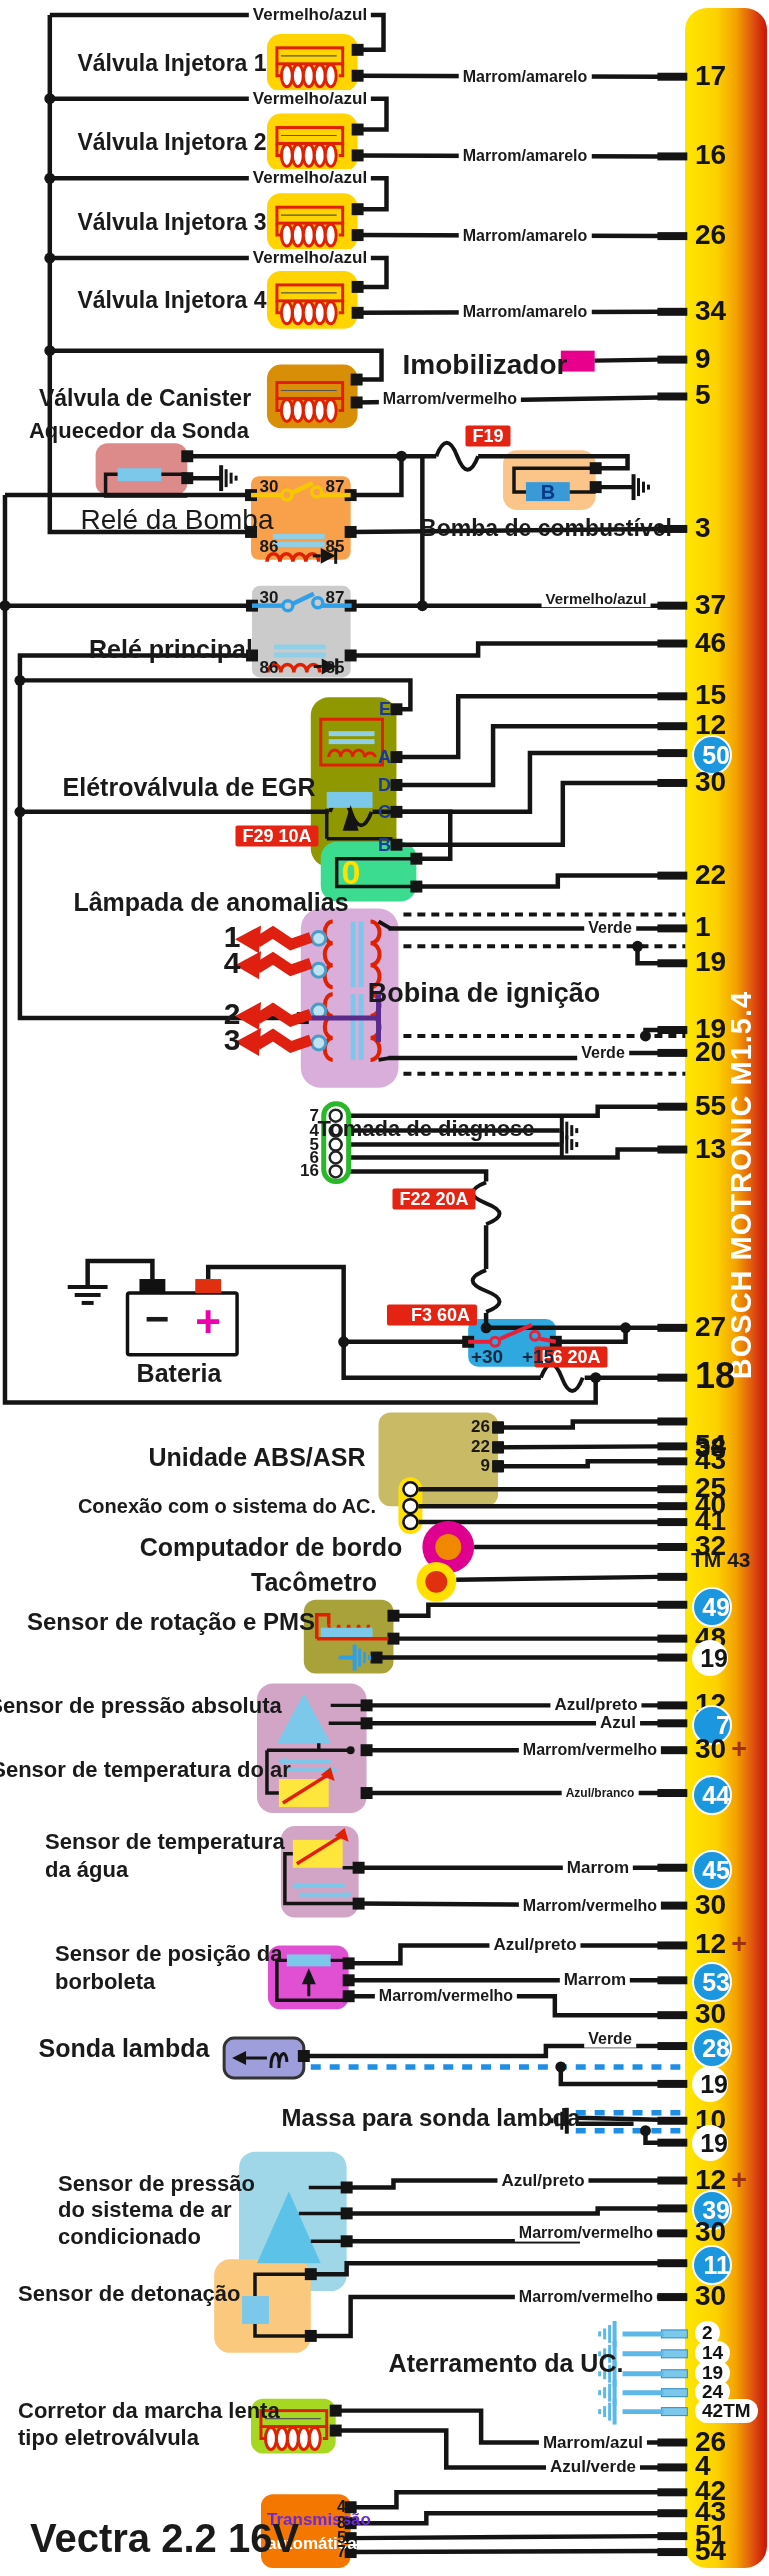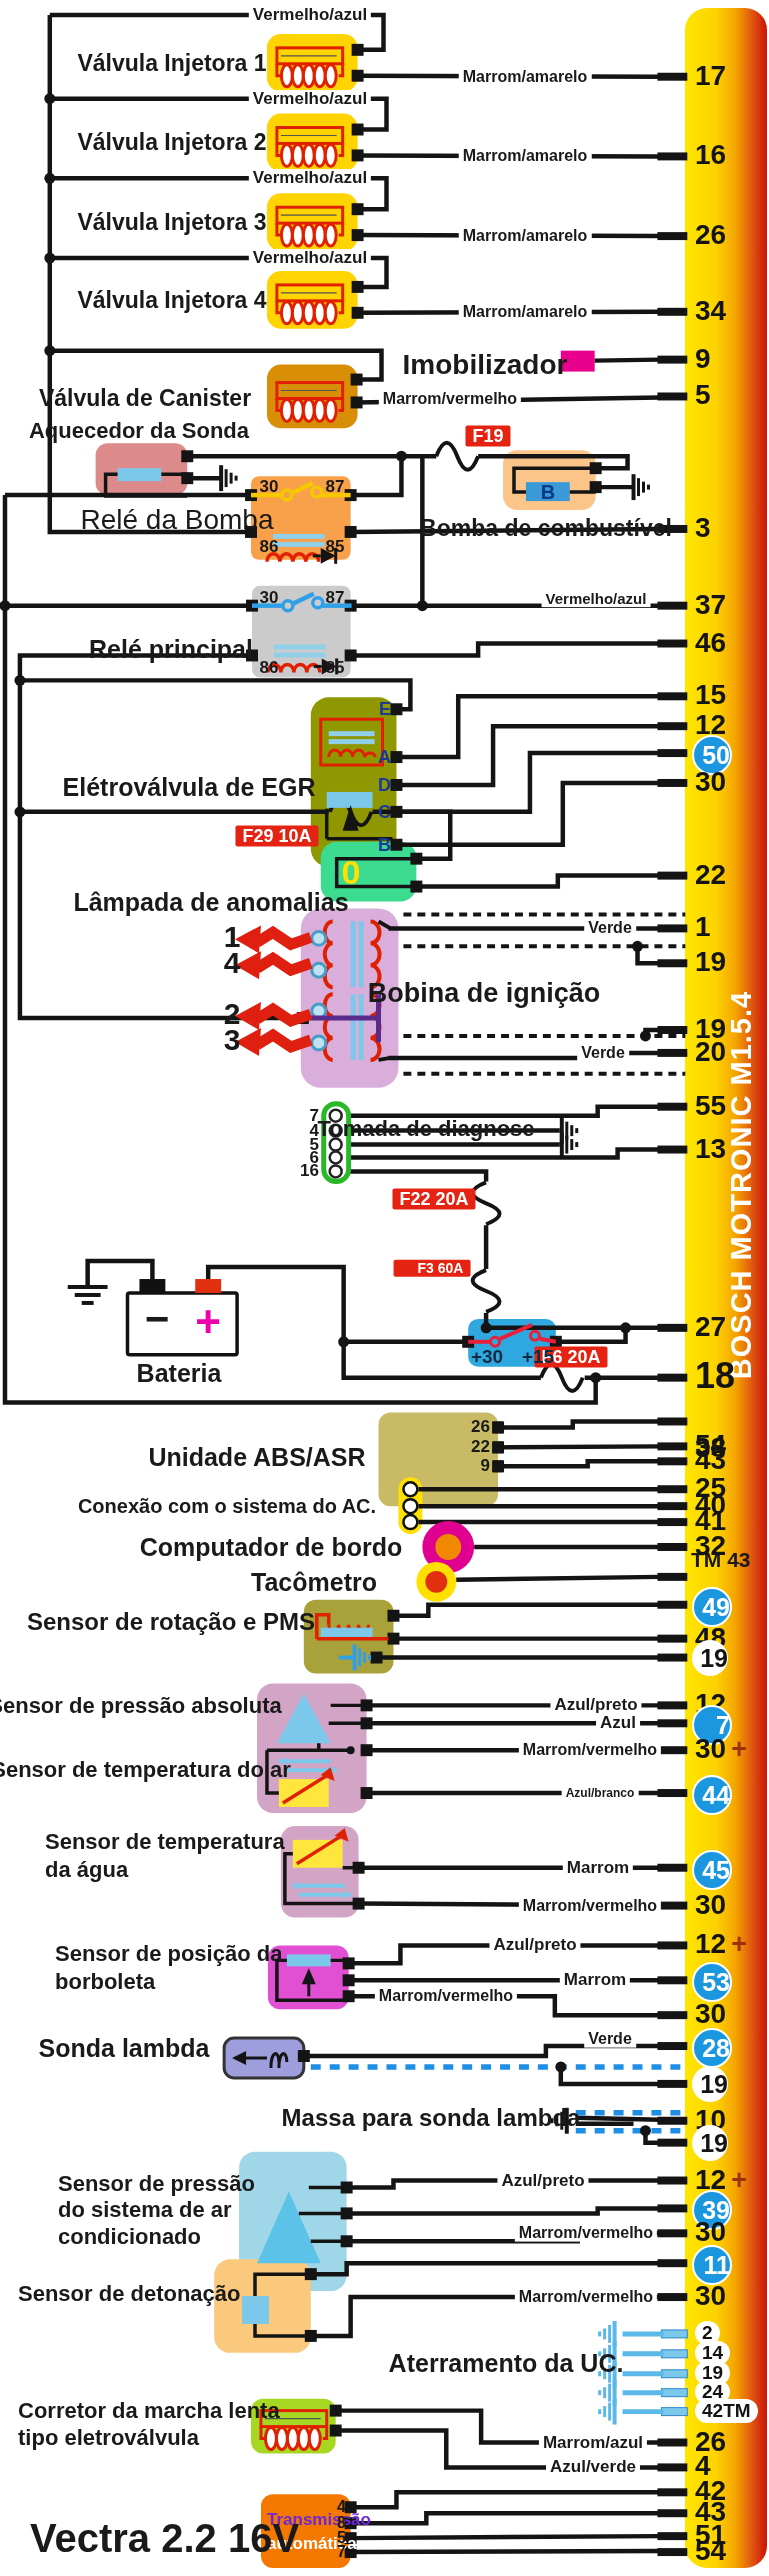--- a/index.html
+++ b/index.html
@@ -558,21 +558,21 @@
       <div class="lbl" style="font-size: 30px; font-weight: 800; top: 1040px; left: 232px; transform: translate(-50%, -50%);">3</div>
       <div class="lbl bgw" style="font-size: 16px; font-weight: 700; top: 928px; left: 610px; transform: translate(-50%, -50%);">Verde</div>
       <div class="lbl bgw" style="font-size: 16px; font-weight: 700; top: 1053px; left: 603px; transform: translate(-50%, -50%);">Verde</div>
       <div class="lbl" style="font-size: 22px; font-weight: 700; top: 1129px; left: 426px; transform: translate(-50%, -50%);">Tomada de diagnose</div>
       <div class="lbl" style="font-size: 17px; font-weight: 700; top: 1116px; right: 450px; transform: translateY(-50%);">7</div>
       <div class="lbl" style="font-size: 17px; font-weight: 700; top: 1131px; right: 450px; transform: translateY(-50%);">4</div>
       <div class="lbl" style="font-size: 17px; font-weight: 700; top: 1145px; right: 450px; transform: translateY(-50%);">5</div>
       <div class="lbl" style="font-size: 17px; font-weight: 700; top: 1158px; right: 450px; transform: translateY(-50%);">6</div>
       <div class="lbl" style="font-size: 17px; font-weight: 700; top: 1171px; right: 450px; transform: translateY(-50%);">16</div>
       <div class="lbl red" style="font-size: 18px; font-weight: 700; top: 1199px; left: 434px; transform: translate(-50%, -50%);">F22 20A</div>
-      <div class="lbl red" style="font-size: 14px; font-weight: 700; top: 1268px; left: 432px; transform: translate(-50%, -50%); padding-left: 24px;">F3 60A</div>
+      <div class="lbl red" style="font-size: 18px; font-weight: 700; top: 1315px; left: 432px; transform: translate(-50%, -50%); padding-left: 24px;">F3 60A</div>
       <div class="lbl red" style="font-size: 18px; font-weight: 700; top: 1357px; left: 571px; transform: translate(-50%, -50%);">F6 20A</div>
       <div class="lbl" style="font-size: 25px; font-weight: 700; top: 1373px; left: 179px; transform: translate(-50%, -50%);">Bateria</div>
       <div class="lbl" style="font-size: 42px; font-weight: 800; top: 1319px; left: 157px; transform: translate(-50%, -50%);">−</div>
       <div class="lbl" style="font-size: 44px; font-weight: 800; color: rgb(238, 0, 170); top: 1322px; left: 208px; transform: translate(-50%, -50%);">+</div>
       <div class="lbl" style="font-size: 19px; font-weight: 800; color: rgb(17, 43, 68); top: 1357px; left: 487px; transform: translate(-50%, -50%);">+30</div>
       <div class="lbl" style="font-size: 19px; font-weight: 800; color: rgb(17, 43, 68); top: 1357px; left: 538px; transform: translate(-50%, -50%);">+15</div>
       <div class="lbl" style="font-size: 25px; font-weight: 700; top: 1457px; left: 257px; transform: translate(-50%, -50%);">Unidade ABS/ASR</div>
       <div class="lbl" style="font-size: 17px; font-weight: 700; top: 1427px; right: 279px; transform: translateY(-50%);">26</div>
       <div class="lbl" style="font-size: 17px; font-weight: 700; top: 1447px; right: 279px; transform: translateY(-50%);">22</div>
       <div class="lbl" style="font-size: 17px; font-weight: 700; top: 1466px; right: 279px; transform: translateY(-50%);">9</div>

